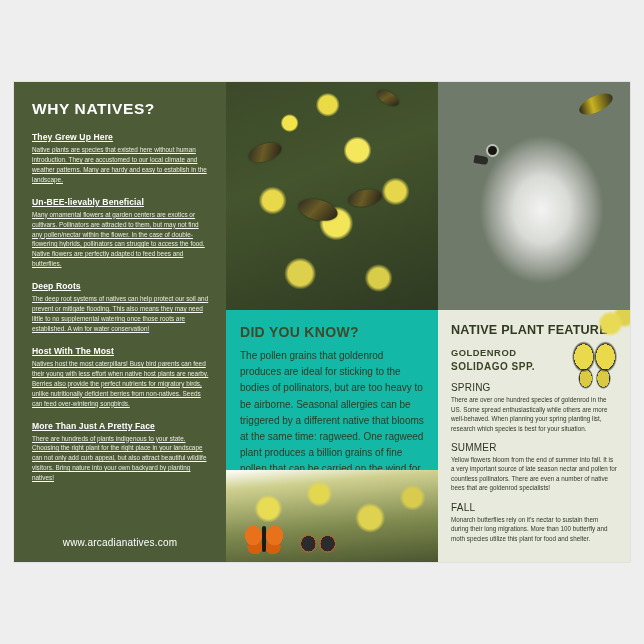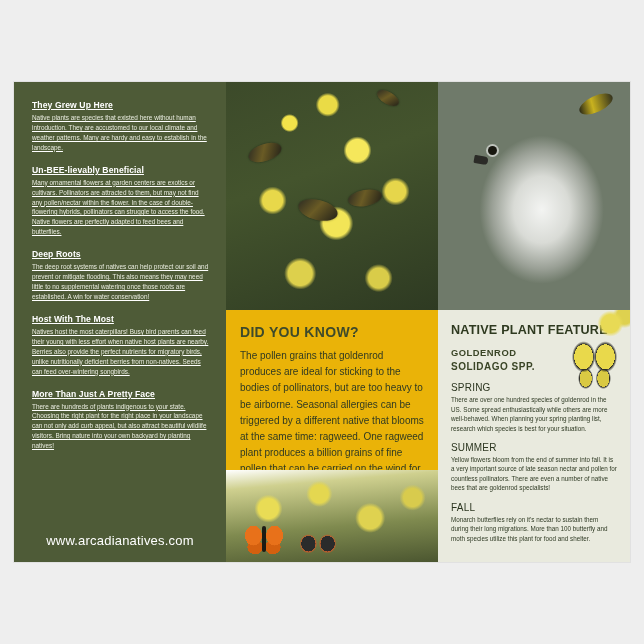--- a/index.html
+++ b/index.html
@@ -34,21 +34,21 @@
   .sec h3{
     font-size:8.6px;font-weight:bold;margin:0 0 3px 0;color:#ffffff;
     letter-spacing:.1px;
   }
   .sec p{
     font-size:6.4px;line-height:1.55;margin:0;color:#e9ecdf;
     text-align:left;
   }
   .weburl{
     position:absolute;left:0;bottom:14px;width:212px;text-align:center;
-    font-size:13px;color:#ffffff;letter-spacing:.2px;
+    font-size:10px;color:#ffffff;letter-spacing:.2px;
   }
 
   
   .photo-strip{
     position:absolute;left:212px;top:0;width:404px;height:228px;
     overflow:hidden;background:#6d7b4a;
   }
   .photo-golden{
     position:absolute;left:0;top:0;width:212px;height:228px;
     background:
@@ -88,21 +88,21 @@
   }
   .wasp{
     position:absolute;left:352px;top:14px;width:36px;height:16px;
     background:linear-gradient(100deg,#1d1d16 0%,#c9b21f 40%,#2a2a1d 100%);
     border-radius:50%;transform:rotate(-25deg);
   }
 
   
   .dyk{
     position:absolute;left:212px;top:228px;width:212px;height:252px;
-    background:#eab308;box-sizing:border-box;padding:14px 14px 0 14px;
+    background:#14b8a6;box-sizing:border-box;padding:14px 14px 0 14px;
     overflow:hidden;
   }
   .dyk h2{
     font-size:14px;font-weight:bold;margin:0 0 8px 0;color:#3e4a2b;letter-spacing:.3px;
   }
   .dyk p{
     font-size:10px;line-height:1.62;margin:0;color:#303a22;
   }
   .plant-natives{
     margin-top:14px;
@@ -171,20 +171,21 @@
       radial-gradient(circle at 72% 40%, #e8da55 0 9px, rgba(232,218,85,0) 13px),
       radial-gradient(circle at 92% 18%, #ded14f 0 8px, rgba(222,209,79,0) 12px);
   }
 </style>
 </head>
 <body>
 
 <div class="page">
 
   <div class="left-col">
+    <h1 class="why-title">WHY NATIVES?</h1>
 
     <div class="sec">
       <h3>They Grew Up Here</h3>
       <p>Native plants are species that existed here without human introduction. They are accustomed to our local climate and weather patterns. Many are hardy and easy to establish in the landscape.</p>
     </div>
 
     <div class="sec">
       <h3>Un-BEE-lievably Beneficial</h3>
       <p>Many ornamental flowers at garden centers are exotics or cultivars. Pollinators are attracted to them, but may not find any pollen/nectar within the flower. In the case of double-flowering hybrids, pollinators can struggle to access the food. Native flowers are perfectly adapted to feed bees and butterflies.</p>
     </div>

